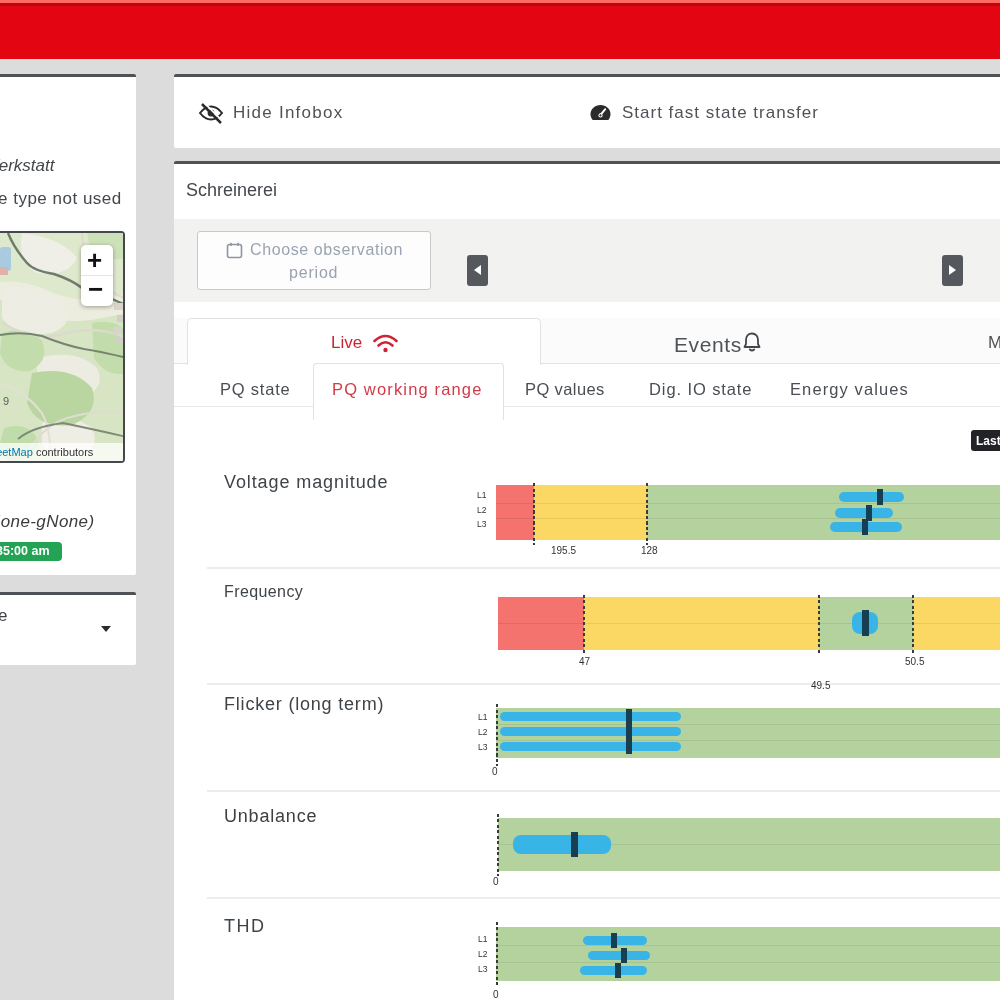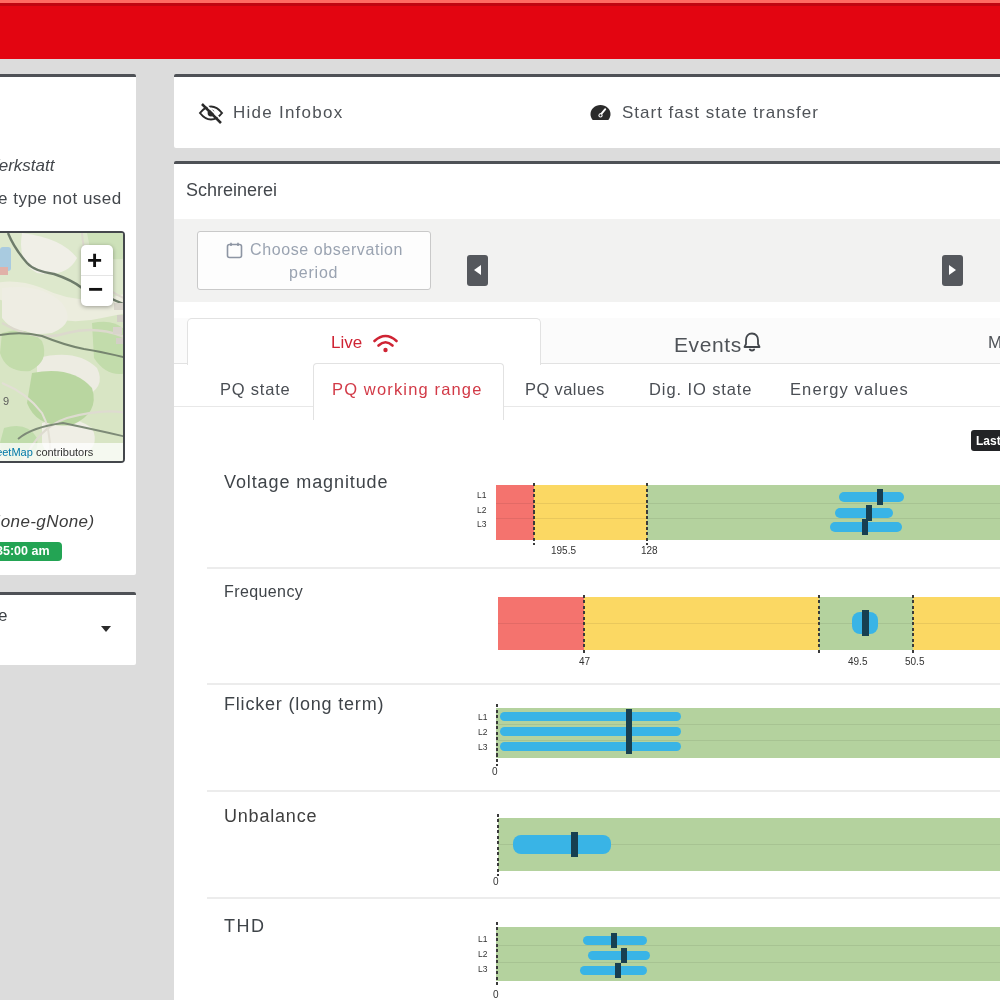--- a/index.html
+++ b/index.html
@@ -188,21 +188,21 @@
     <div class="abs" style="left:321px;top:0;width:94px;height:53px;background:#b4d29e;"></div>
     <div class="abs" style="left:415px;top:0;width:87px;height:53px;background:#fbd863;"></div>
     <div class="abs" style="left:0;top:26px;width:502px;height:1px;background:rgba(0,0,0,0.07);"></div>
   </div>
   <div class="dash" style="left:583px;top:595px;height:60px;"></div>
   <div class="dash" style="left:818px;top:595px;height:60px;"></div>
   <div class="dash" style="left:912px;top:595px;height:60px;"></div>
   <div class="abs" style="left:852px;top:612px;width:26px;height:22px;background:#39b4e6;border-radius:8px;"></div>
   <div class="abs" style="left:862px;top:610px;width:7px;height:26px;background:#173f51;"></div>
   <div class="txt" style="left:579px;top:656px;font-size:10px;color:#333;">47</div>
-  <div class="txt" style="left:811px;top:656px;font-size:10px;color:#333;margin-left:37px;">49.5</div>
+  <div class="txt" style="left:811px;top:680px;font-size:10px;color:#333;">49.5</div>
   <div class="txt" style="left:905px;top:656px;font-size:10px;color:#333;">50.5</div>
 
   <div class="abs" style="left:496px;top:708px;width:504px;height:50px;background:#b4d29e;">
     <div class="abs" style="left:0;top:16px;width:504px;height:1px;background:rgba(0,0,0,0.07);"></div>
     <div class="abs" style="left:0;top:32px;width:504px;height:1px;background:rgba(0,0,0,0.07);"></div>
   </div>
   <div class="dash" style="left:496px;top:704px;height:62px;"></div>
   <div class="txt" style="left:478px;top:712px;font-size:8.5px;color:#333;">L1</div>
   <div class="txt" style="left:478px;top:727px;font-size:8.5px;color:#333;">L2</div>
   <div class="txt" style="left:478px;top:742px;font-size:8.5px;color:#333;">L3</div>

